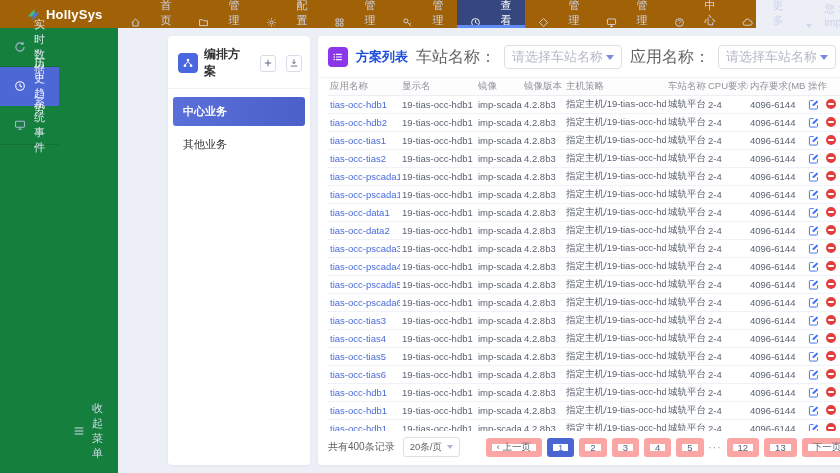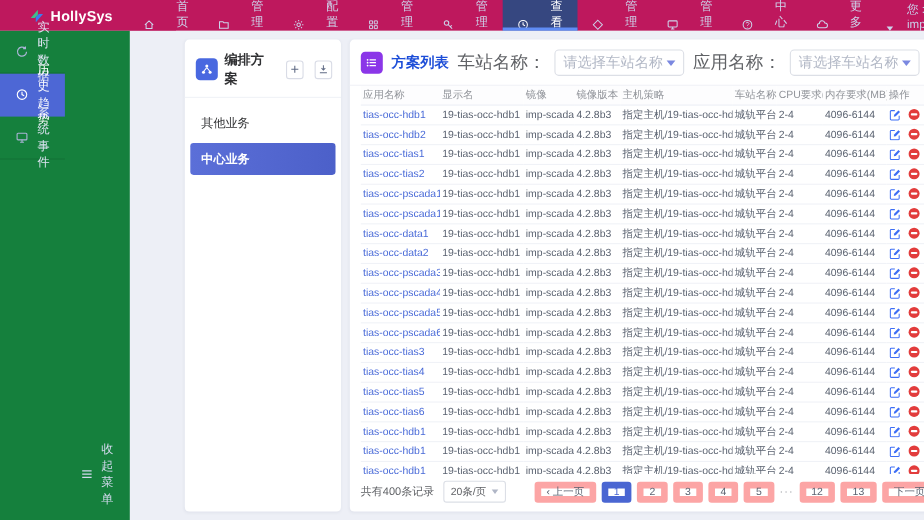--- a/index.html
+++ b/index.html
@@ -1,21 +1,21 @@
 <!DOCTYPE html>
 <html><head>
 <meta charset="utf-8">
 <style>
   * { margin:0; padding:0; box-sizing:border-box; }
   html,body { width:840px; height:473px; overflow:hidden; }
   body { font-family:"Liberation Sans","DejaVu Sans",sans-serif; position:relative; background:#edeff6; }
   .ic { width:12px; height:12px; flex:none; }
 
   
-  .topnav { position:absolute; left:0; top:0; width:840px; height:28px; background:#be185d;
+  .topnav { position:absolute; left:0; top:0; width:756px; height:28px; background:#a16207;
             display:flex; align-items:stretch; color:#cdd4ec; }
   .logo { display:flex; align-items:center; gap:5px; padding:0 14px 0 26px; }
   .logo-text { color:#fff; font-size:13px; font-weight:bold; letter-spacing:.2px; }
   .nav-items { display:flex; align-items:stretch; }
   .nav-item { display:flex; align-items:flex-end; gap:20px; padding:0 13px; font-size:11px; cursor:pointer; position:relative; }
   .nav-item.active { background:#364780; color:#fff; }
   .nav-item.active::after { content:""; position:absolute; left:0; right:0; bottom:0; height:3px; background:#5f8cf5; }
   .caret { width:0; height:0; border-left:3.5px solid transparent; border-right:3.5px solid transparent; border-top:4px solid #cdd4ec; margin-left:2px; }
   .nav-right { margin-left:auto; display:flex; align-items:center; gap:10px; padding-right:16px; font-size:10.5px; color:#c9d0ea; }
   .nav-divider { width:1px; height:12px; background:#55619a; }
@@ -308,22 +308,22 @@
             <use href="#i-plus"></use>
           </svg>
       </span>
       <span class="mini-btn">
         <svg class="ic">
             <use href="#i-import"></use>
           </svg>
       </span>
     </div>
     <div class="plan-list">
+        <div class="plan-item active">中心业务</div>
         <div class="plan-item">其他业务</div>
-        <div class="plan-item active">中心业务</div>
       </div>
   </div>
 
   <div class="card main-card">
     <div class="main-head">
       <span class="sq-icon sq-purple">
         <svg class="ic">
             <use href="#i-list"></use>
           </svg>
       </span>

